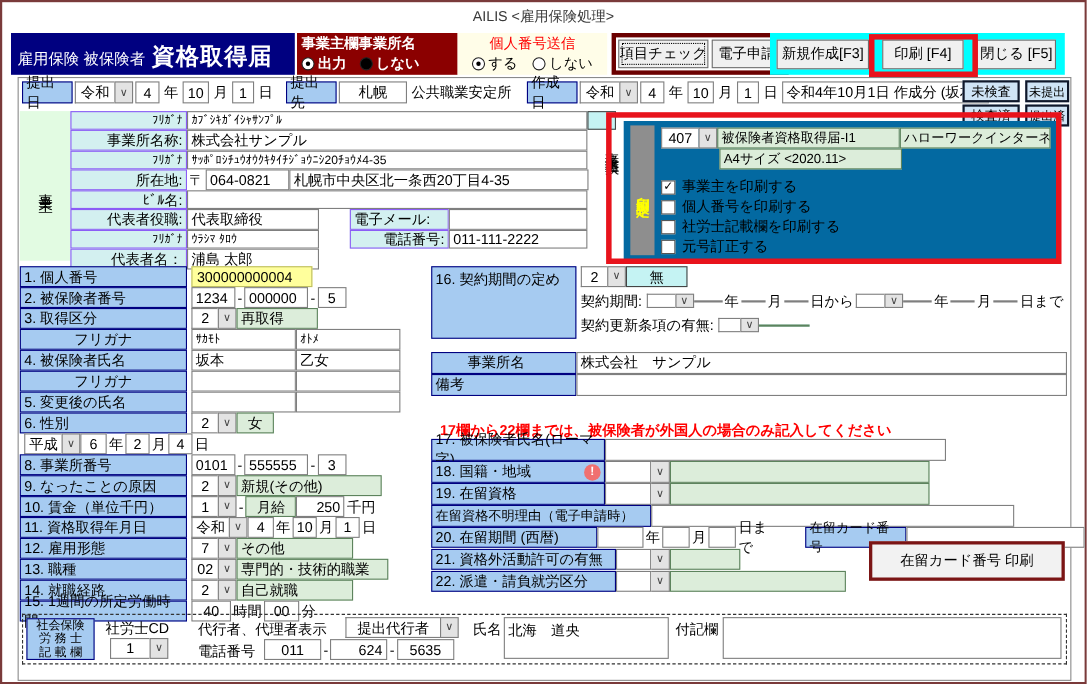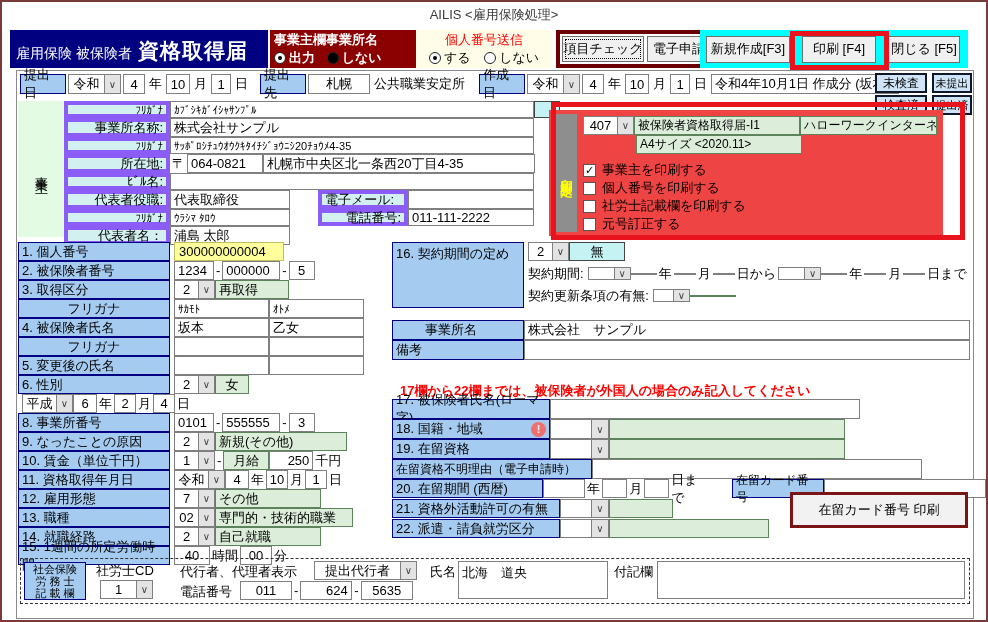--- a/index.html
+++ b/index.html
@@ -22,21 +22,21 @@
   .btn { background:#f0f0f0; border:1px solid #6f6f6f; font-size:13px; text-align:center; display:flex; align-items:center; justify-content:center; }
   .btn.dotted { outline:1px dotted #000; outline-offset:-4px; }
   .maroon-group { border:4px solid #6b0000; background:#fff; display:flex; gap:3px; padding:2px; }
   .cyan-group { background:#00ffff; display:flex; gap:12px; padding:4px 6px; align-items:center; }
   .redbox { border:5px solid #e8131c; pointer-events:none; z-index:50; }
 
   .frame { position:absolute; left:14px; top:68px; width:958px; height:549px; border:1px solid #8a8a8a; }
 
   
   .lbl { background:#a6cbf1; border:1px solid #000080; padding:0 3px; display:flex; align-items:center; }
-  .lblc { background:#d3f0f0; border:4px solid #8b5cf6; padding:0 3px; display:flex; align-items:center; justify-content:flex-end; }
+  .lblc { background:#d3f0f0; border:1px solid #8b5cf6; padding:0 3px; display:flex; align-items:center; justify-content:flex-end; }
   .inp { background:#fff; border:1px solid #7f7f7f; padding:0 3px; display:flex; align-items:center; overflow:hidden; white-space:nowrap; }
   .grn { background:#dcedda; border:1px solid #5d835d; padding:0 3px; display:flex; align-items:center; overflow:hidden; white-space:nowrap; }
   .cyn { background:#c5f3f3; border:1px solid #444; display:flex; align-items:center; justify-content:center; }
   .ylw { background:#ffff9c; border:1px solid #bdbd62; padding:0 4px; display:flex; align-items:center; }
   .combo { display:flex; }
   .combo .cval { background:#fff; border:1px solid #7f7f7f; border-right:none; padding:0 2px; display:flex; align-items:center; justify-content:center; }
   .combo .carr { width:17px; background:#e3e3e3; border:1px solid #7f7f7f; color:#444; font-size:10px; display:flex; align-items:center; justify-content:center; }
   .unit { display:flex; align-items:center; padding:0 2px; }
   .row { position:absolute; display:flex; }
   .kana { font-size:11px; }
@@ -174,21 +174,21 @@
     <div class="inp" style="width:126px;">011-111-2222</div>
   </div>
 
   <div class="row" style="left:62px; top:224px; height:19px;">
     <div class="lblc" style="width:106px;">代表者名：</div>
     <div class="inp" style="width:120px;">浦島 太郎</div>
   </div>
 
   <div class="abs vtext" style="left:545px; top:126px; font-size:13px;">事業主書換</div>
 
-  <div class="abs" style="left:547px; top:108px; width:394px; height:126px; background:#ef4444;">
+  <div class="abs" style="left:565px; top:108px; width:394px; height:126px; background:#0369a1;">
     <div class="abs" style="left:6px; top:4px; width:22px; height:118px; background:#8e8e8e; display:flex; align-items:center; justify-content:center;">
       <span class="vtext" style="color:#ffff00; font-size:12px; font-weight:bold;">印刷設定</span>
     </div>
     <div class="row" style="left:34px; top:6px; height:19px;">
       <div class="combo">
           <span class="cval" style="width:34px;">407</span>
           <span class="carr">∨</span>
         </div>
       <div class="grn" style="width:166px; font-size:12px;">被保険者資格取得届-I1</div>
       <div class="grn" style="width:137px; font-size:12px;">ハローワークインターネットサ</div>

